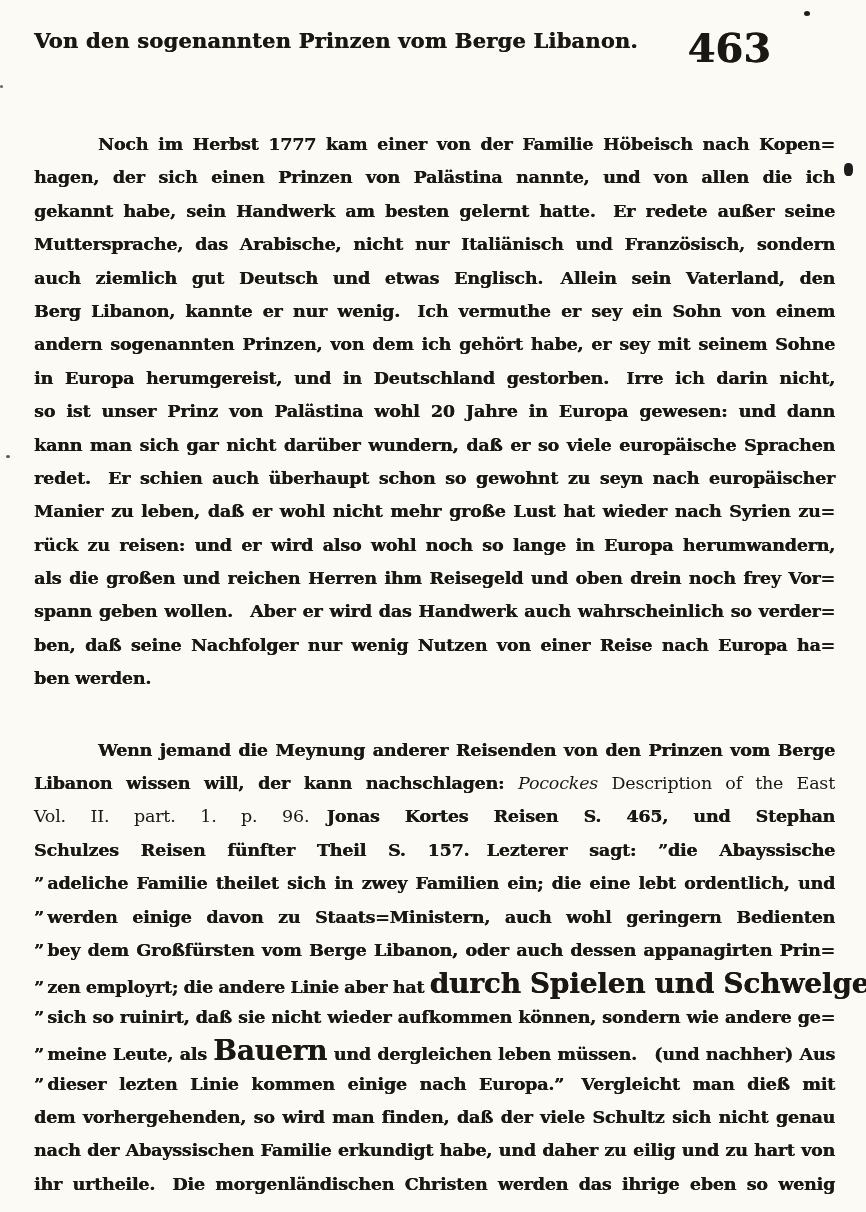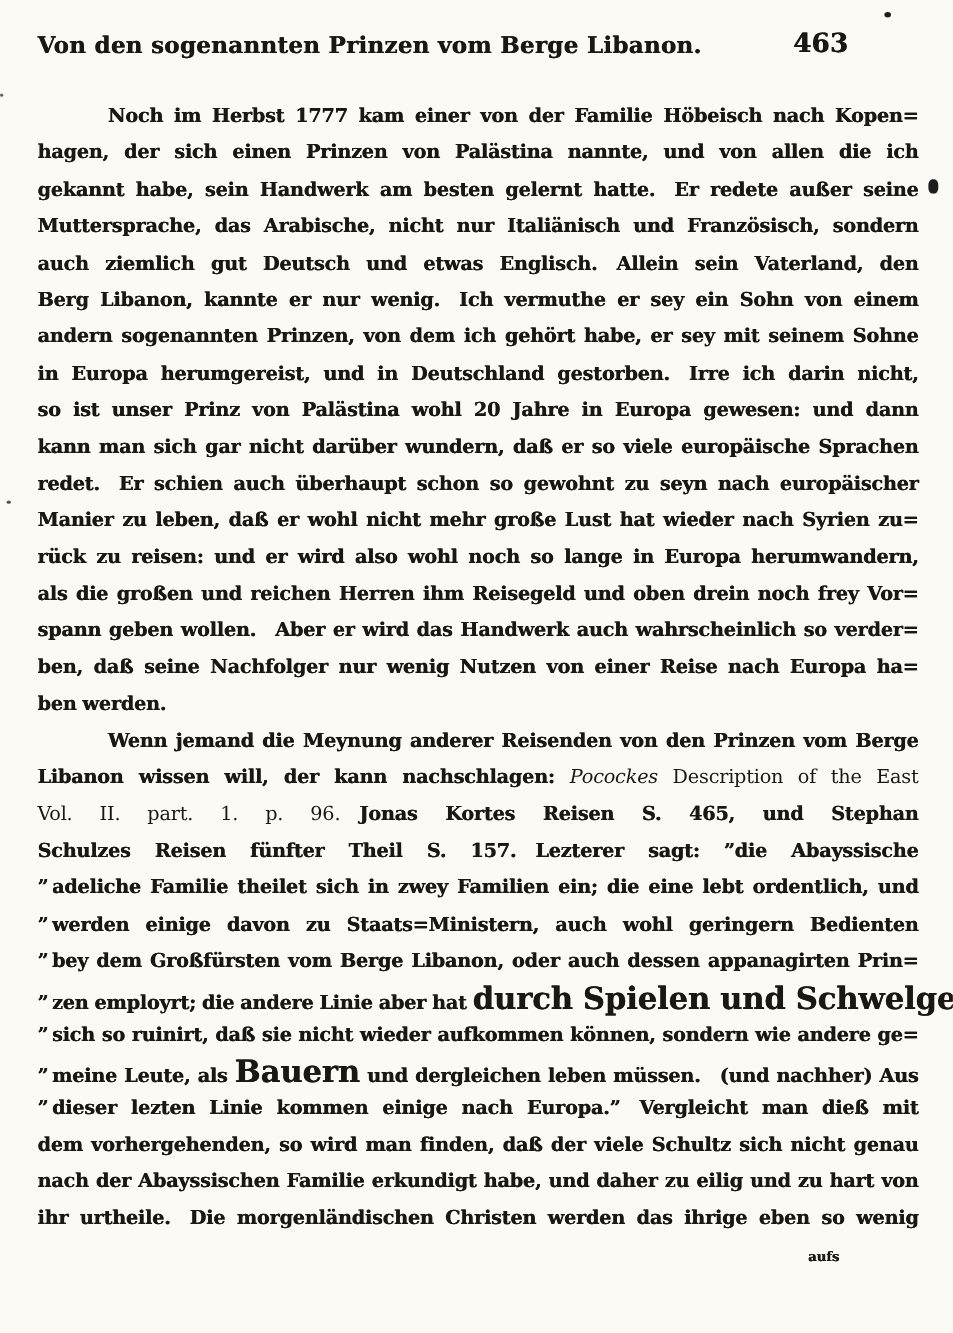--- a/index.html
+++ b/index.html
@@ -18,37 +18,37 @@
     position: absolute; top: 28px; left: 34px; width: 801px; height: 36px;
   }
   .header-title {
     display: block; text-align: left;
     font-size: 21px; font-weight: 700;
     letter-spacing: 0.2px;
     text-shadow: 0.4px 0 0 currentColor;
   }
   .page-number {
     position: absolute; right: 64px; top: -4px;
-    font-size: 24px; font-weight: 700;
+    font-size: 40px; font-weight: 700;
     text-shadow: 0.4px 0 0 currentColor;
   }
 
   
   .text-block {
     position: absolute; top: 90px; left: 34px; width: 801px;
   }
   .line {
     height: 33.4px; line-height: 33.4px;
     font-size: 17.5px; font-weight: 700;
     letter-spacing: -0.2px; word-spacing: -0.5px;
     text-align: justify; text-align-last: justify;
     white-space: nowrap;
     text-shadow: 0.35px 0 0 currentColor;
   }
-  .line.indent { text-indent: 64px; }
+  .line.indent { text-indent: 64px; margin-top: 38px; }
   .line.para-end { text-align-last: left; }
   .seg-antiqua { font-weight: 400; text-shadow: none; }
   .seg-antiqua-italic { font-weight: 400; font-style: italic; text-shadow: none; }
   .seg-fraktur-large { font-size: 28px; }
 
   .catchword-line {
     height: 34px; line-height: 34px;
     text-align: right; padding-right: 72px;
     font-size: 12px; font-weight: 700;
     text-shadow: 0.35px 0 0 currentColor;

